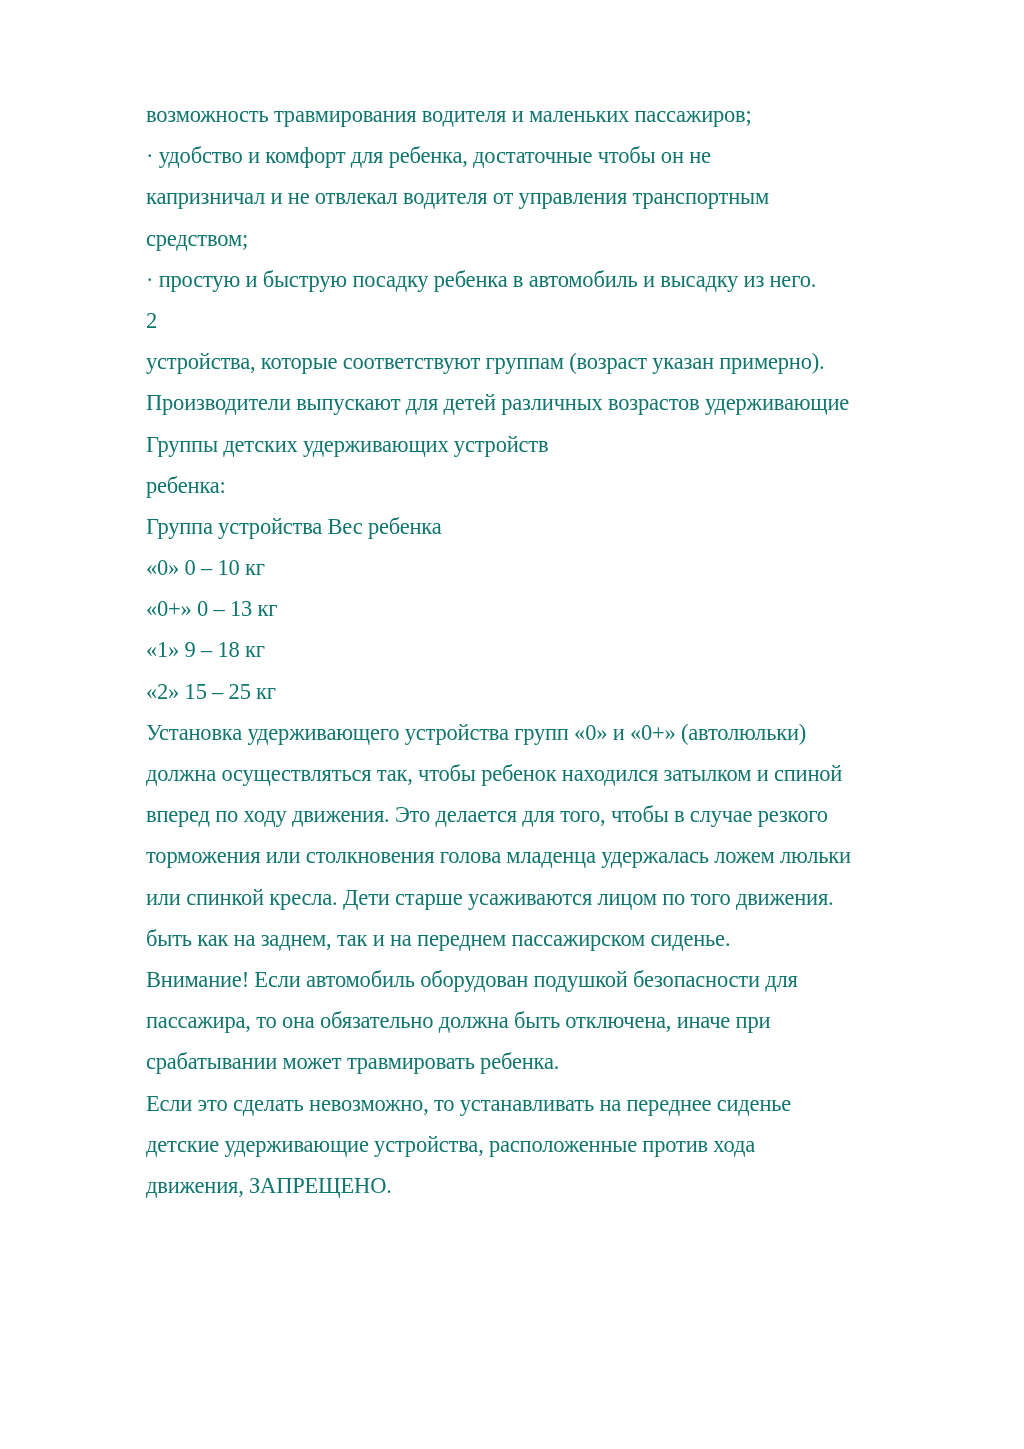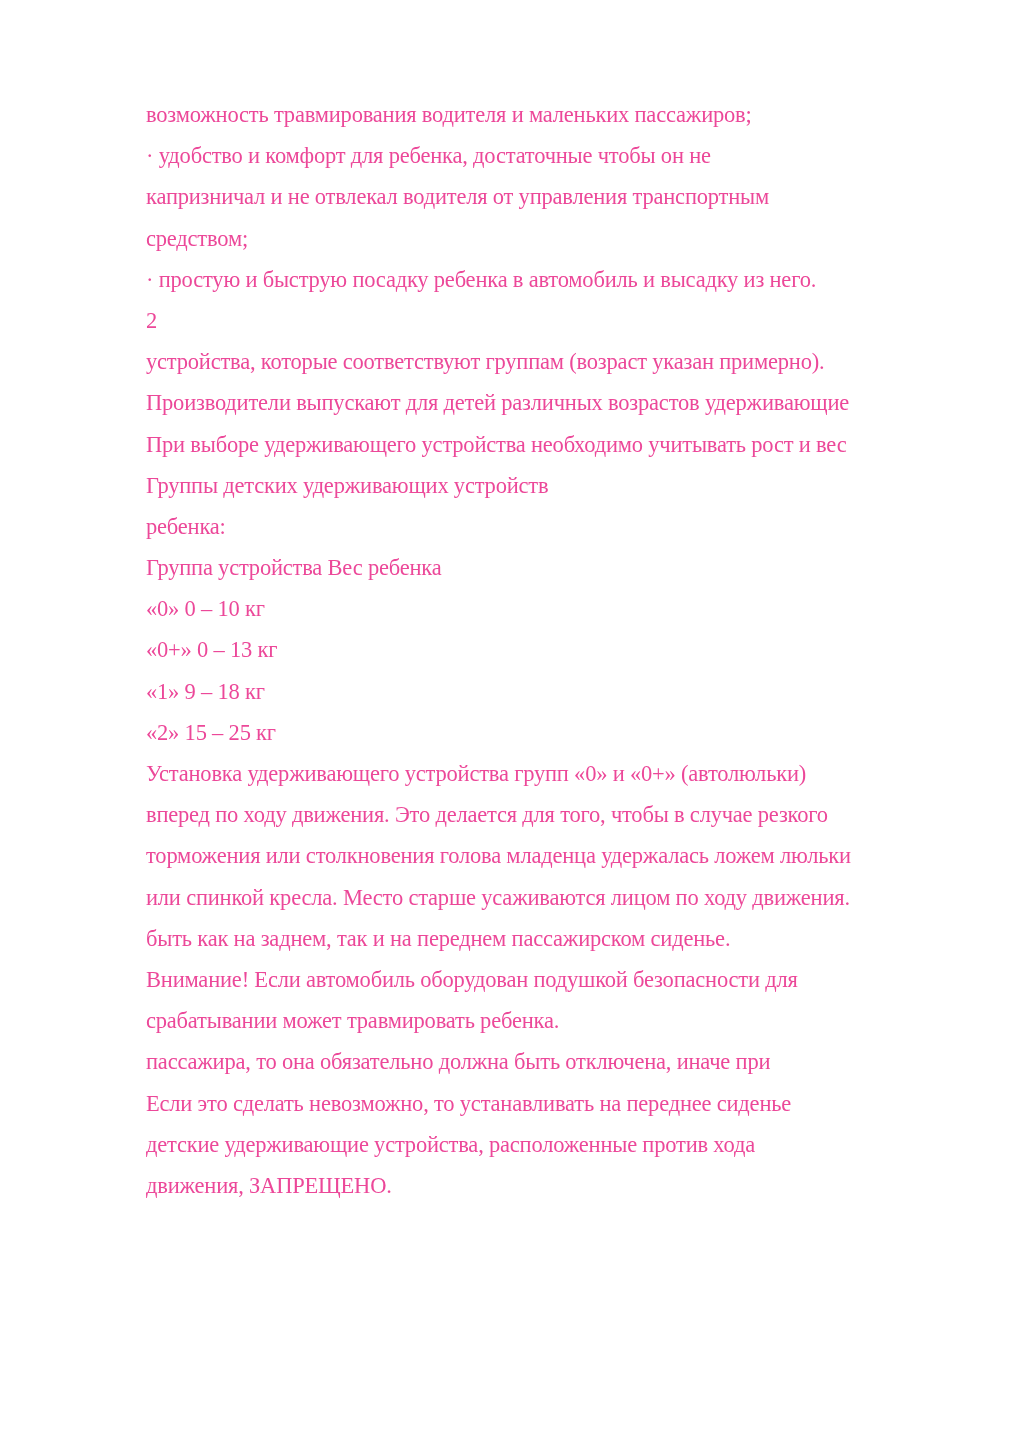--- a/index.html
+++ b/index.html
@@ -13,21 +13,21 @@
       position: relative;
       overflow: hidden;
     }
     .page {
       position: absolute;
       left: 146px;
       top: 94px;
       width: 800px;
       font-family: "Liberation Serif", "DejaVu Serif", serif;
       font-size: 22.5px;
-      color: #ec4899;
+      color: #0f766e;
       letter-spacing: -0.2px;
     }
     .line {
       height: 41.2px;
       line-height: 41.2px;
       white-space: nowrap;
     }
     .bold {
       font-weight: normal;
     }
@@ -37,32 +37,32 @@
 
 <div class="page">
   <div class="line">возможность травмирования водителя и маленьких пассажиров;</div>
   <div class="line">· удобство и комфорт для ребенка, достаточные чтобы он не</div>
   <div class="line">капризничал и не отвлекал водителя от управления транспортным</div>
   <div class="line">средством;</div>
   <div class="line">· простую и быструю посадку ребенка в автомобиль и высадку из него.</div>
   <div class="line">2</div>
   <div class="line">устройства, которые соответствуют группам (возраст указан примерно).</div>
   <div class="line">Производители выпускают для детей различных возрастов удерживающие</div>
-  <div class="line">При выборе удерживающего устройства необходимо учитывать рост и вес</div>
   <div class="line">Группы детских удерживающих устройств</div>
   <div class="line">ребенка:</div>
   <div class="line">Группа устройства Вес ребенка</div>
   <div class="line">«0» 0 – 10 кг</div>
   <div class="line">«0+» 0 – 13 кг</div>
   <div class="line">«1» 9 – 18 кг</div>
   <div class="line">«2» 15 – 25 кг</div>
   <div class="line">Установка удерживающего устройства групп «0» и «0+» (автолюльки)</div>
+  <div class="line">должна осуществляться так, чтобы ребенок находился затылком и спиной</div>
   <div class="line">вперед по ходу движения. Это делается для того, чтобы в случае резкого</div>
   <div class="line">торможения или столкновения голова младенца удержалась ложем люльки</div>
-  <div class="line">или спинкой кресла. Место старше усаживаются лицом по ходу движения.</div>
+  <div class="line">или спинкой кресла. Дети старше усаживаются лицом по того движения.</div>
   <div class="line">быть как на заднем, так и на переднем пассажирском сиденье.</div>
   <div class="line">Внимание! Если автомобиль оборудован подушкой безопасности для</div>
+  <div class="line">пассажира, то она обязательно должна быть отключена, иначе при</div>
   <div class="line">срабатывании может травмировать ребенка.</div>
-  <div class="line">пассажира, то она обязательно должна быть отключена, иначе при</div>
   <div class="line bold">Если это сделать невозможно, то устанавливать на переднее сиденье</div>
   <div class="line bold">детские удерживающие устройства, расположенные против хода</div>
   <div class="line bold">движения, ЗАПРЕЩЕНО.</div>
 </div>
 
 </body></html>

